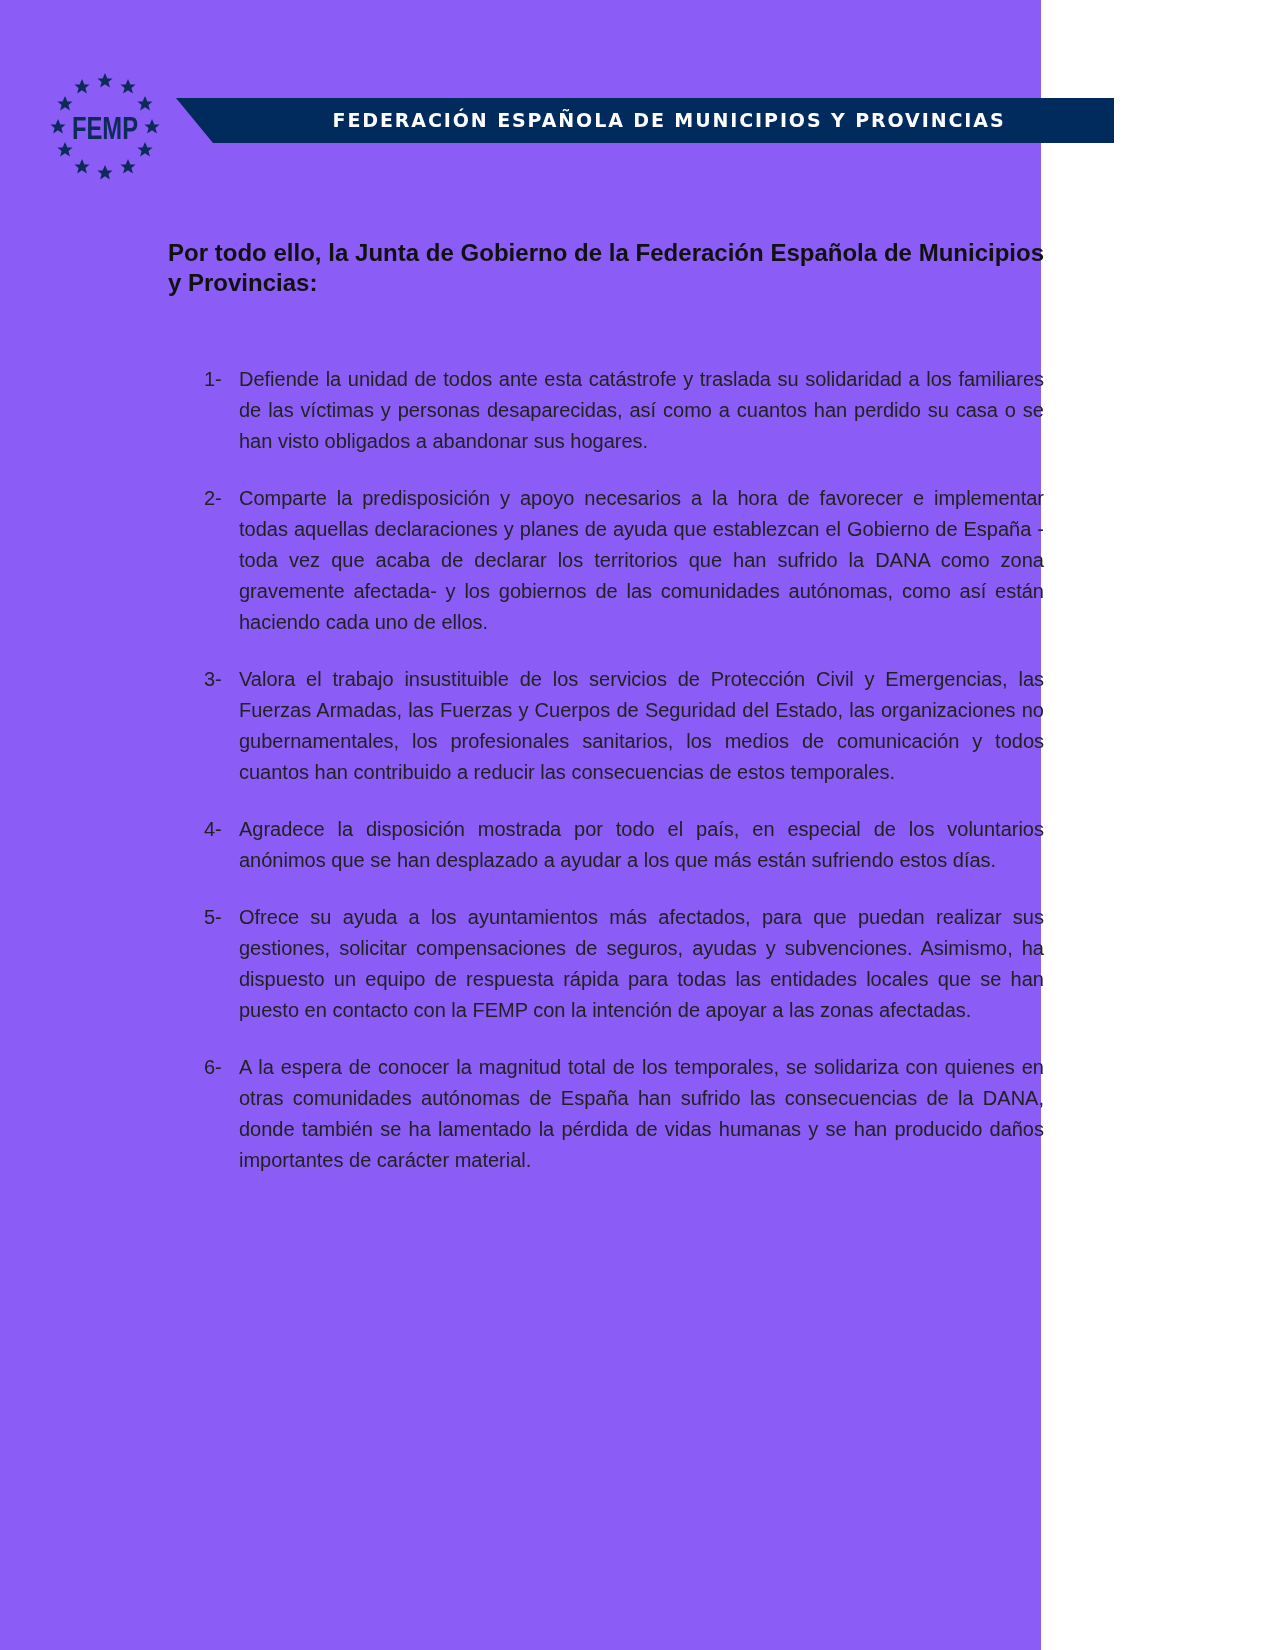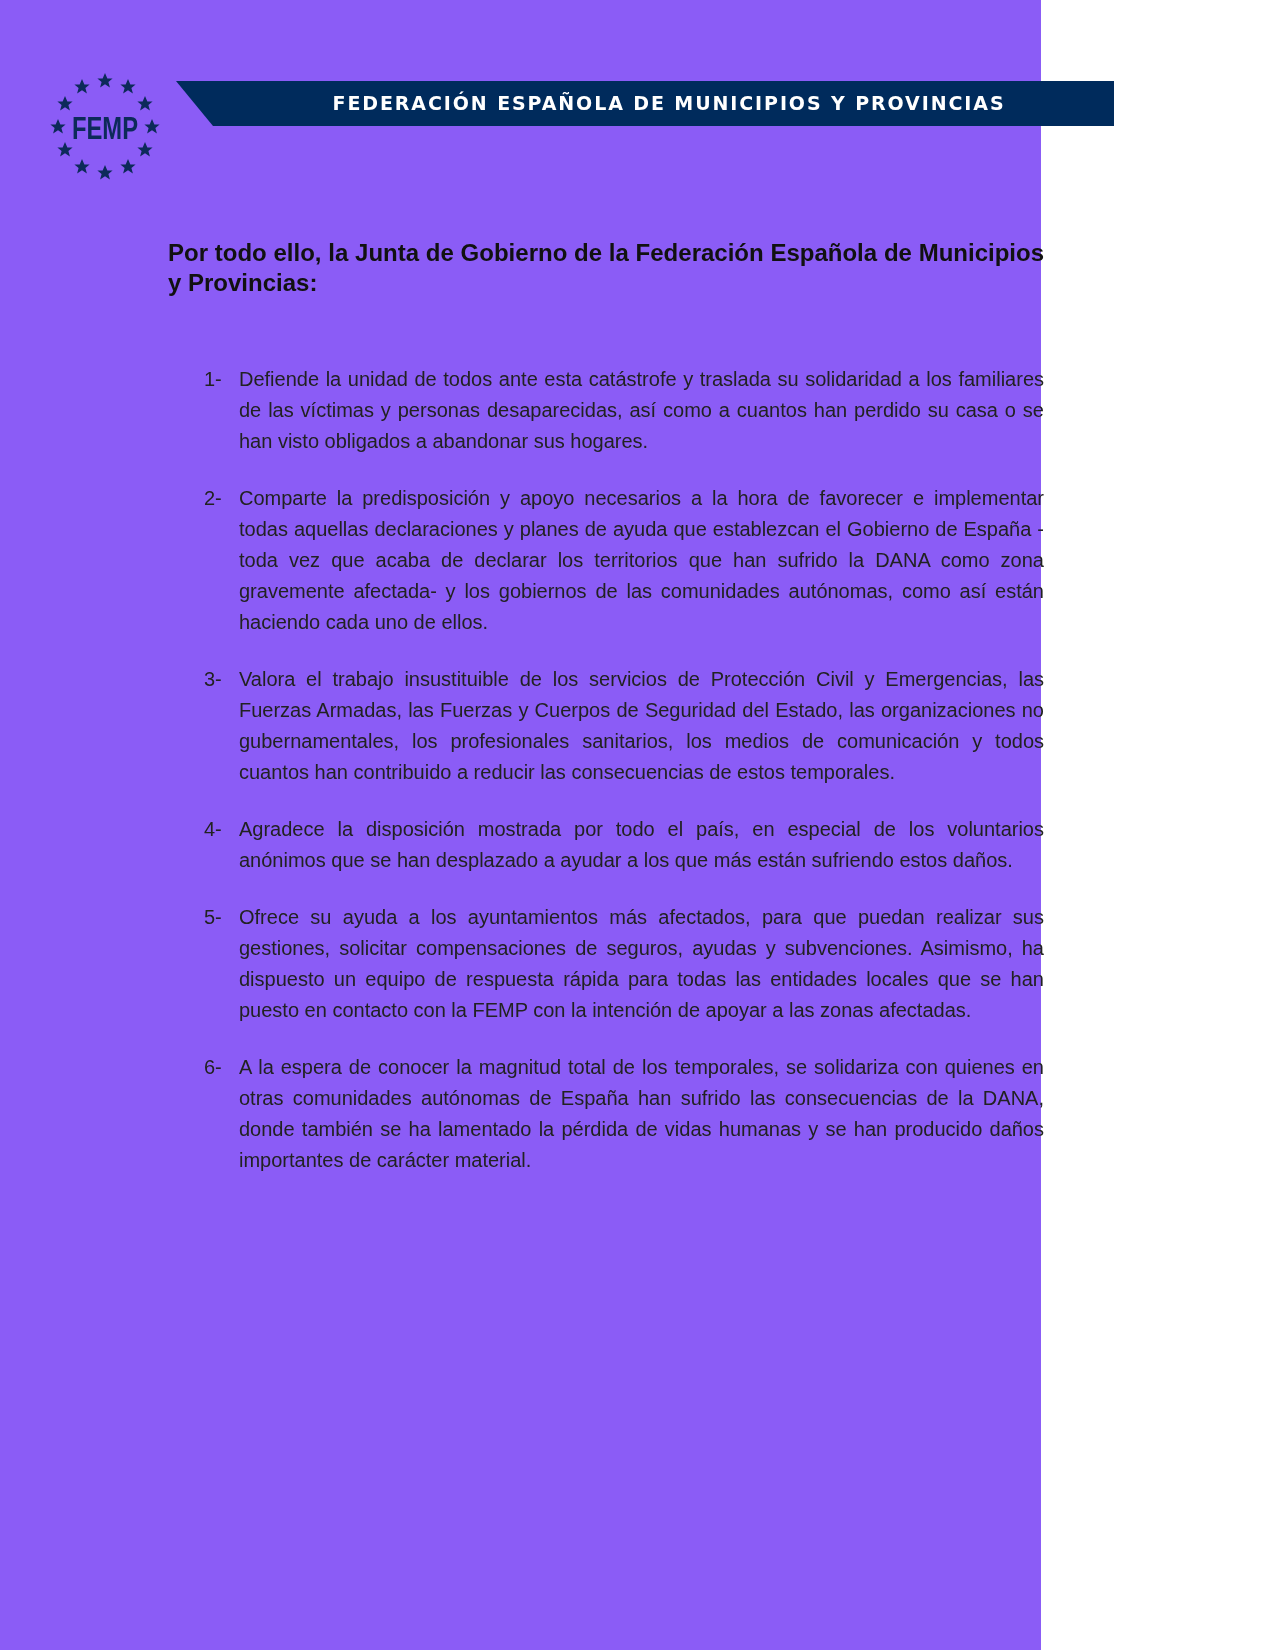--- a/index.html
+++ b/index.html
@@ -2,21 +2,21 @@
 <html><head>
   <meta charset="utf-8">
   <style>
     html, body { margin: 0; padding: 0; background: #ffffff; }
     body { width: 1275px; height: 1650px; position: relative; overflow: hidden; }
     .page { position: absolute; left: 0; top: 0; width: 1041px; height: 1650px; background: #8b5cf6; }
 
     .logo { position: absolute; left: 46px; top: 70px; width: 118px; height: 116px; }
     .logo svg { width: 118px; height: 116px; display: block; }
 
-    .banner { position: absolute; left: 176px; top: 81px; width: 938px; height: 45px; }
+    .banner { position: absolute; left: 176px; top: 98px; width: 938px; height: 45px; }
     .banner-shape { position: absolute; inset: 0; background: #002b5c;
       clip-path: polygon(0 0, 100% 0, 100% 100%, 37px 100%); }
     .banner-title { position: absolute; left: 0; right: 0; top: 0; height: 45px; line-height: 45px;
       padding-left: 48px; text-align: center; color: #ffffff; font-family: "DejaVu Sans", sans-serif;
       font-weight: bold; font-size: 19px; letter-spacing: 1.9px; }
 
     .content { position: absolute; left: 168px; top: 238px; width: 876px;
       font-family: "Liberation Sans", sans-serif; color: #111; }
     .intro { font-weight: bold; font-size: 24px; line-height: 30px; text-align: justify; margin: 0; }
 
@@ -67,21 +67,21 @@
       <li class="item">
         <span class="item-num">2-</span>
         <span>Comparte la predisposición y apoyo necesarios a la hora de favorecer e implementar todas aquellas declaraciones y planes de ayuda que establezcan el Gobierno de España -toda vez que acaba de declarar los territorios que han sufrido la DANA como zona gravemente afectada- y los gobiernos de las comunidades autónomas, como así están haciendo cada uno de ellos.</span>
       </li>
       <li class="item">
         <span class="item-num">3-</span>
         <span>Valora el trabajo insustituible de los servicios de Protección Civil y Emergencias, las Fuerzas Armadas, las Fuerzas y Cuerpos de Seguridad del Estado, las organizaciones no gubernamentales, los profesionales sanitarios, los medios de comunicación y todos cuantos han contribuido a reducir las consecuencias de estos temporales.</span>
       </li>
       <li class="item">
         <span class="item-num">4-</span>
-        <span>Agradece la disposición mostrada por todo el país, en especial de los voluntarios anónimos que se han desplazado a ayudar a los que más están sufriendo estos daños.</span>
+        <span>Agradece la disposición mostrada por todo el país, en especial de los voluntarios anónimos que se han desplazado a ayudar a los que más están sufriendo estos días.</span>
       </li>
       <li class="item">
         <span class="item-num">5-</span>
         <span>Ofrece su ayuda a los ayuntamientos más afectados, para que puedan realizar sus gestiones, solicitar compensaciones de seguros, ayudas y subvenciones. Asimismo, ha dispuesto un equipo de respuesta rápida para todas las entidades locales que se han puesto en contacto con la FEMP con la intención de apoyar a las zonas afectadas.</span>
       </li>
       <li class="item">
         <span class="item-num">6-</span>
         <span>A la espera de conocer la magnitud total de los temporales, se solidariza con quienes en otras comunidades autónomas de España han sufrido las consecuencias de la DANA, donde también se ha lamentado la pérdida de vidas humanas y se han producido daños importantes de carácter material.</span>
       </li>
     </ol>

